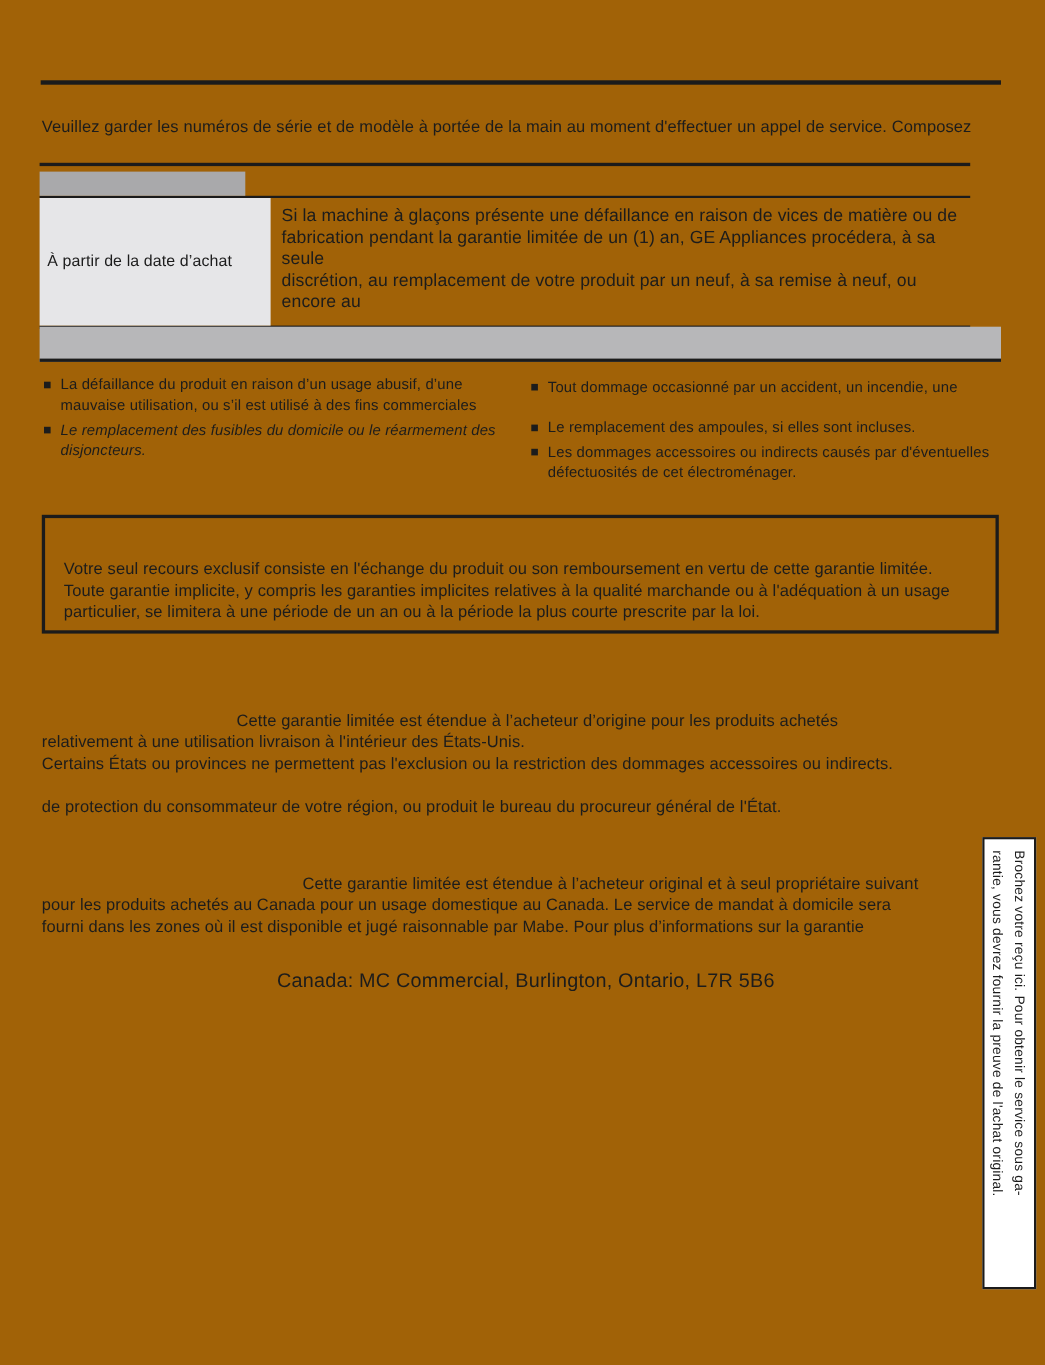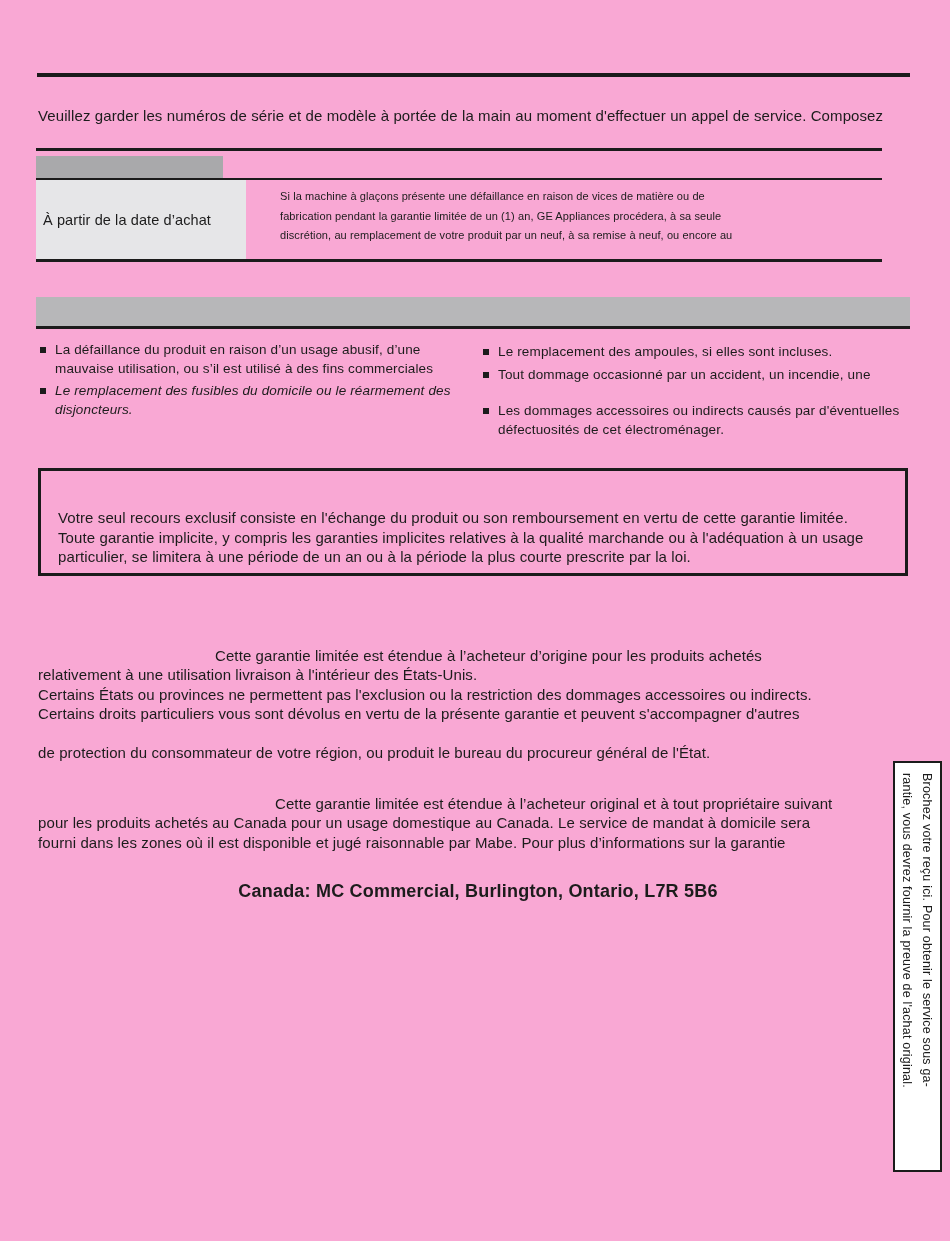--- a/index.html
+++ b/index.html
@@ -8,21 +8,21 @@
     --table-cell-gray: #e6e6e8;
     --section-band-gray: #b7b7b9;
     --text-black: #1c1c1c;
   }
   * { margin: 0; padding: 0; box-sizing: border-box; }
   html, body { background: #ffffff; }
   .page {
     position: relative;
     width: 950px;
     height: 1241px;
-    background: #f9a8d4;
+    background: #a16207;
     font-family: "Liberation Sans", sans-serif;
     color: var(--text-black);
     overflow: hidden;
   }
   .top-rule {
     position: absolute; left: 37px; top: 73px;
     width: 873px; height: 4px; background: var(--rule-black);
   }
   .intro {
     position: absolute; left: 38px; top: 106px; width: 885px;
@@ -36,21 +36,21 @@
   .wtable .header-cell-period { width: 187px; height: 22px; background: var(--table-header-gray); }
   .wtable .header-cell-desc { flex: 1; }
   .wtable .body-row { display: flex; min-height: 79px; }
   .wtable .period-cell {
     width: 210px; background: var(--table-cell-gray);
     display: flex; align-items: center; padding: 0 4px 0 7px;
     font-size: 14.5px; letter-spacing: 0.1px;
   }
   .wtable .desc-cell {
     flex: 1; padding: 7px 8px 11px 10px;
-    font-size: 11px; line-height: 19.5px; letter-spacing: 0.1px; margin-left: 24px;
+    font-size: 16px; line-height: 19.5px; letter-spacing: 0.1px;
   }
   
   .section-band {
     position: absolute; left: 36px; top: 297px;
     width: 874px; height: 32px;
     background: var(--section-band-gray);
     border-bottom: 3px solid var(--rule-black);
   }
   
   .bullets-left  { position: absolute; left: 40px;  top: 341px; width: 424px; }
@@ -70,21 +70,21 @@
     font-size: 15px; line-height: 19.5px; letter-spacing: 0.1px;
   }
   
   .us-para { position: absolute; left: 38px; top: 613px; width: 865px; font-size: 15px; letter-spacing: 0.1px; margin-top: 33px; }
   .ca-para { position: absolute; left: 38px; top: 794px; width: 865px; font-size: 15px; letter-spacing: 0.1px; }
   .pline { min-height: 19.4px; line-height: 19.4px; white-space: nowrap; }
   .us-para .indent { padding-left: 177px; }
   .ca-para .indent { padding-left: 237px; }
   .ca-address {
     position: absolute; left: 38px; top: 881px; width: 880px;
-    text-align: center; font-size: 18px; font-weight: bold; letter-spacing: 0.2px;
+    text-align: center; font-size: 18px; font-weight: normal; letter-spacing: 0.2px;
   }
   
   .receipt-box {
     position: absolute; left: 893px; top: 761px;
     width: 49px; height: 411px;
     border: 2.5px solid var(--rule-black);
     background: #ffffff;
   }
   .receipt-text {
     writing-mode: vertical-rl;
@@ -128,49 +128,48 @@
       <span class="sq"></span>
       <span>La défaillance du produit en raison d’un usage abusif, d’une mauvaise utilisation, ou s’il est utilisé à des fins commerciales</span>
     </div>
     <div class="bullet b2">
       <span class="sq"></span>
       <span>Le remplacement des fusibles du domicile ou le réarmement des disjoncteurs.</span>
     </div>
   </div>
 
   <div class="bullets-right">
+    <div class="bullet b2">
+      <span class="sq"></span>
+      <span>Tout dommage occasionné par un accident, un incendie, une</span>
+    </div>
     <div class="bullet b1">
       <span class="sq"></span>
       <span>Le remplacement des ampoules, si elles sont incluses.</span>
-    </div>
-    <div class="bullet b2">
-      <span class="sq"></span>
-      <span>Tout dommage occasionné par un accident, un incendie, une</span>
     </div>
     <div class="bullet b3">
       <span class="sq"></span>
       <span>Les dommages accessoires ou indirects causés par d'éventuelles défectuosités de cet électroménager.</span>
     </div>
   </div>
 
   <div class="limit-box">
     <div>Votre seul recours exclusif consiste en l'échange du produit ou son remboursement en vertu de cette garantie limitée. Toute garantie implicite, y compris les garanties implicites relatives à la qualité marchande ou à l'adéquation à un usage particulier, se limitera à une période de un an ou à la période la plus courte prescrite par la loi.</div>
   </div>
 
   <div class="us-para">
     <div class="pline indent">Cette garantie limitée est étendue à l’acheteur d’origine pour les produits achetés</div>
     <div class="pline">relativement à une utilisation livraison à l'intérieur des États-Unis.</div>
     <div class="pline">Certains États ou provinces ne permettent pas l'exclusion ou la restriction des dommages accessoires ou indirects.</div>
-    <div class="pline">Certains droits particuliers vous sont dévolus en vertu de la présente garantie et peuvent s'accompagner d'autres</div>
     <div class="pline"></div>
     <div class="pline">de protection du consommateur de votre région, ou produit le bureau du procureur général de l'État.</div>
   </div>
 
   <div class="ca-para">
-    <div class="pline indent">Cette garantie limitée est étendue à l’acheteur original et à tout propriétaire suivant</div>
+    <div class="pline indent">Cette garantie limitée est étendue à l’acheteur original et à seul propriétaire suivant</div>
     <div class="pline">pour les produits achetés au Canada pour un usage domestique au Canada. Le service de mandat à domicile sera</div>
     <div class="pline">fourni dans les zones où il est disponible et jugé raisonnable par Mabe. Pour plus d’informations sur la garantie</div>
   </div>
 
   <div class="ca-address">Canada: MC Commercial, Burlington, Ontario, L7R 5B6</div>
 
   <div class="receipt-box">
     <div class="receipt-text">
       <div class="vline">Brochez votre reçu ici. Pour obtenir le service sous ga-</div>
       <div class="vline">rantie, vous devrez fournir la preuve de l'achat original.</div>

